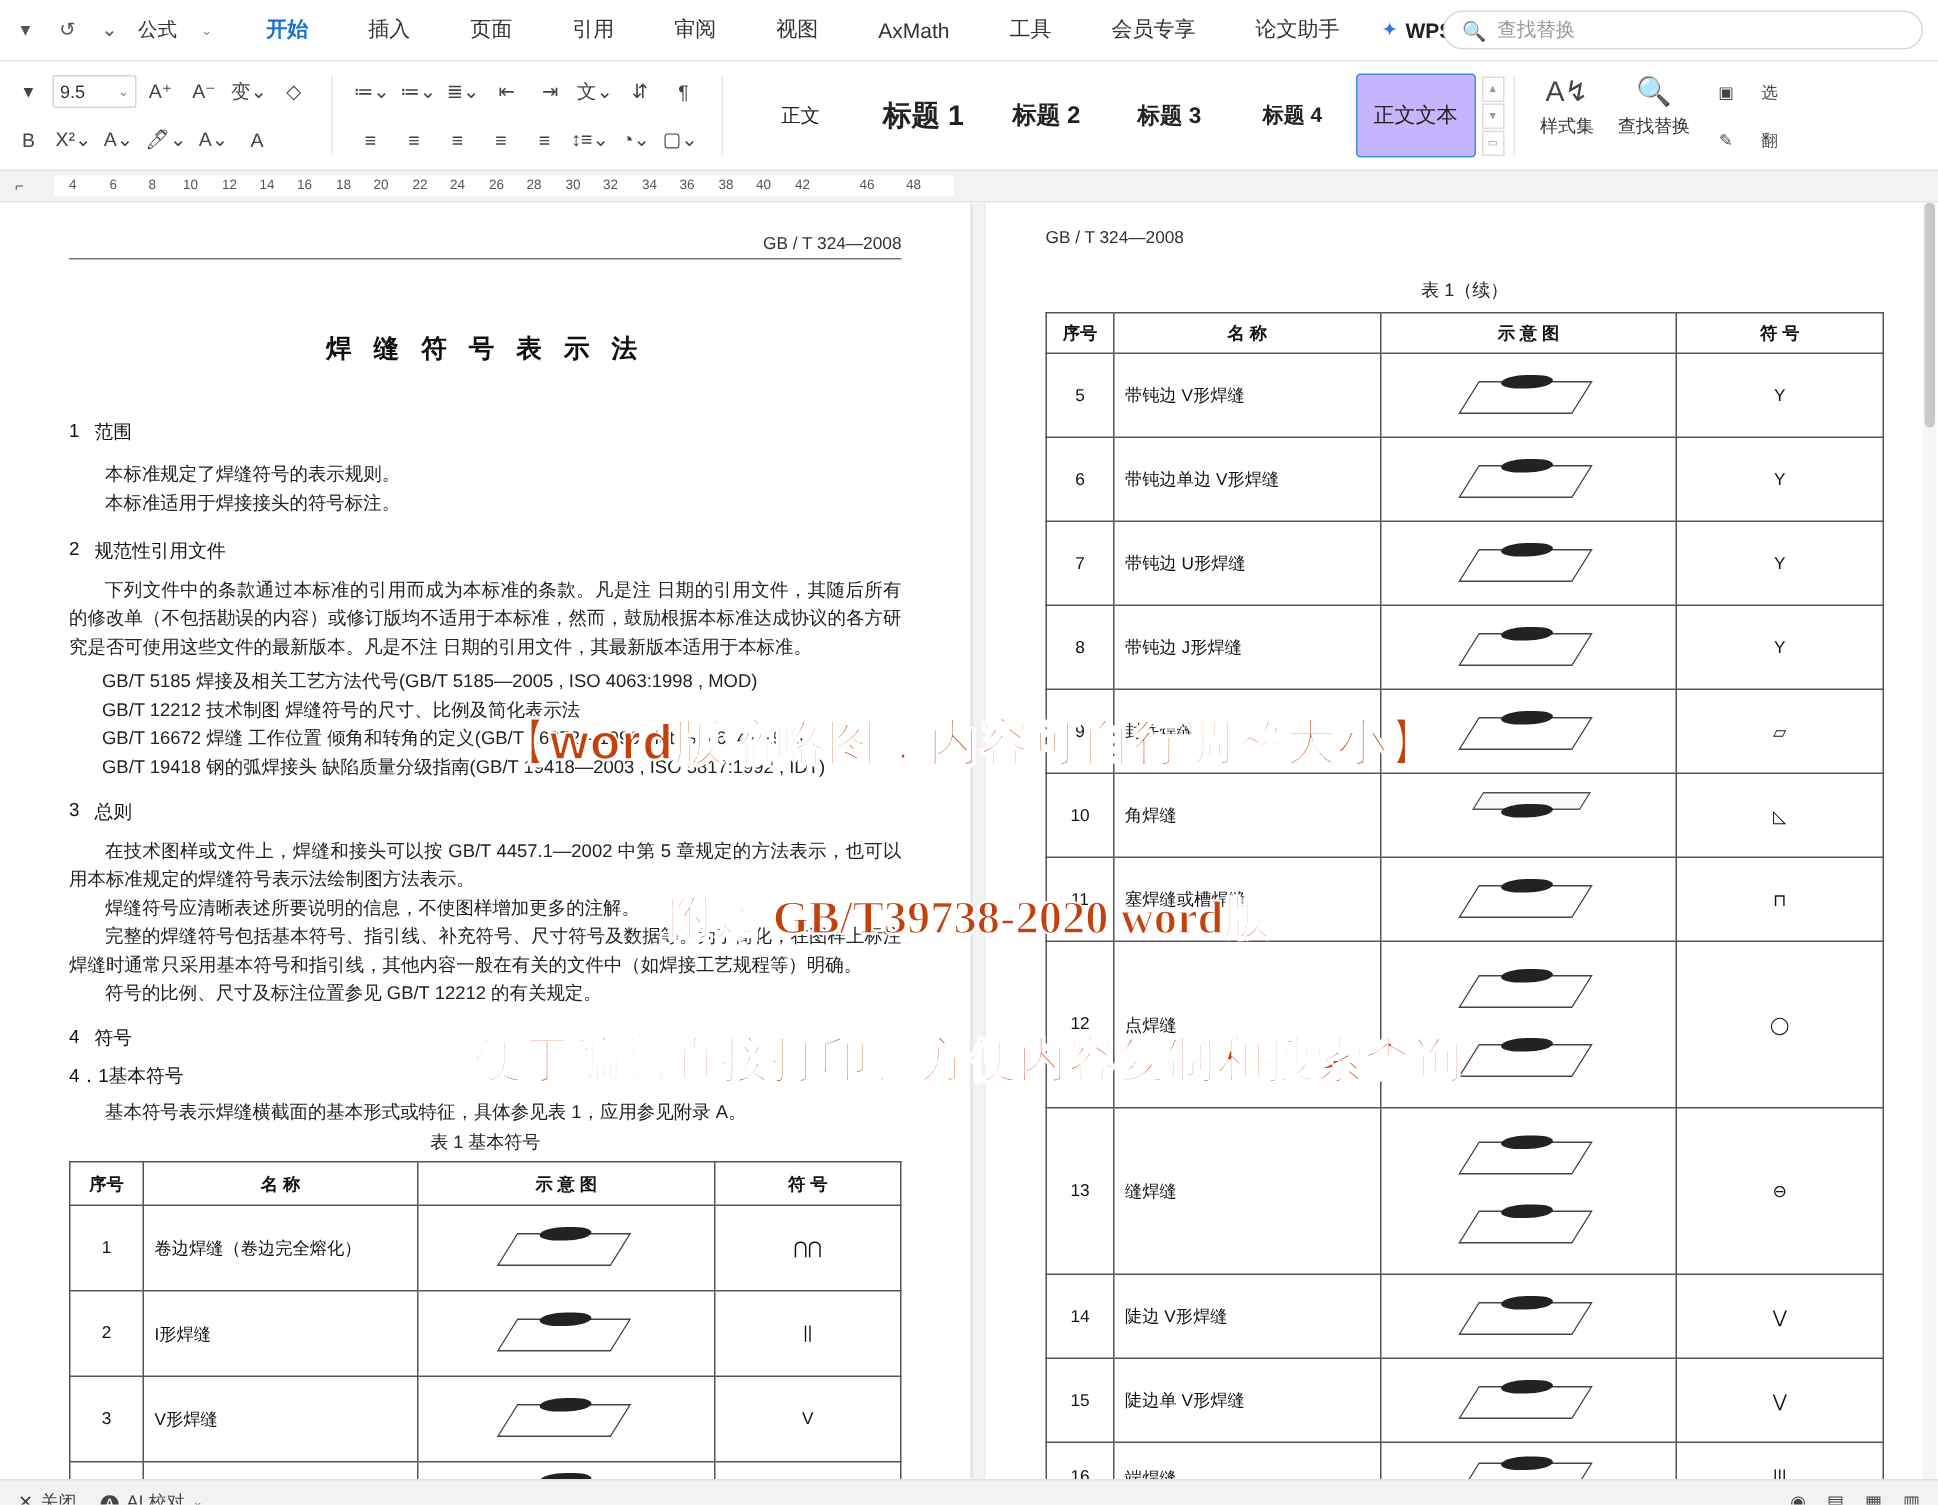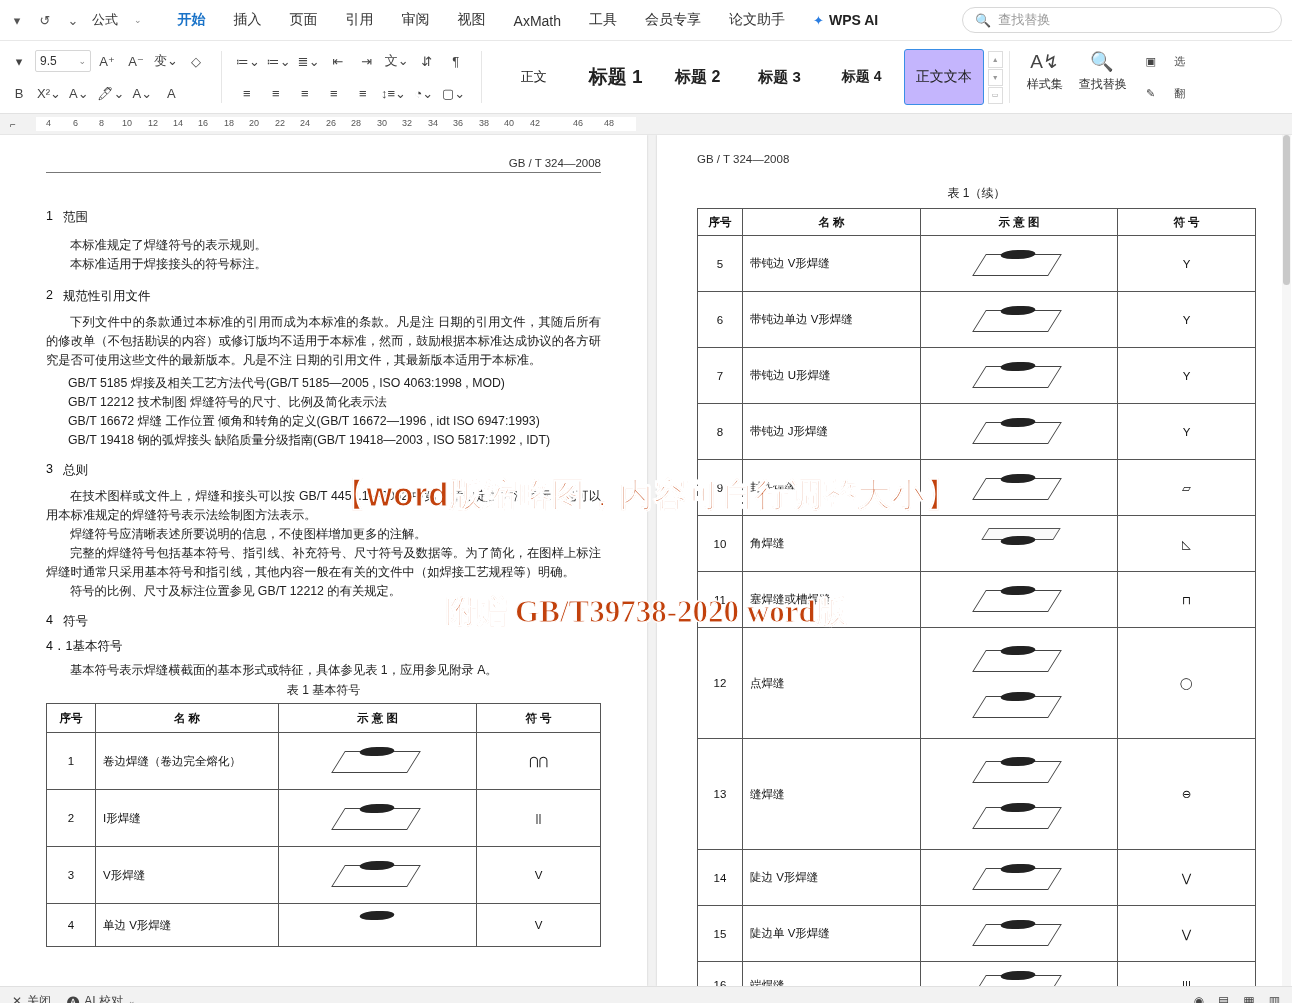--- a/index.html
+++ b/index.html
@@ -10,21 +10,21 @@
   }
   
   .topbar{
     height:40px;background:#ffffff;display:flex;align-items:center;
     border-bottom:1px solid #e8e8e8;position:relative;
   }
   .qa{display:flex;align-items:center;gap:2px;padding-left:4px;color:#444;}
   .qa .qi{width:26px;height:26px;display:flex;align-items:center;justify-content:center;border-radius:3px;font-size:13px;color:#555;}
   .formula{display:flex;align-items:center;gap:16px;margin-left:6px;font-size:13px;color:#333;}
   .caret{font-size:9px;color:#888;}
-  .menus{display:flex;align-items:flex-end;gap:0px;margin-left:22px;}
+  .menus{display:flex;align-items:center;gap:12px;margin-left:22px;}
   .menu{padding:6px 14px;font-size:14px;color:#333;border-radius:4px;cursor:default;white-space:nowrap;}
   .menu.active{color:#1a73c8;font-weight:bold;position:relative;}
   .menu.active:after{content:"";position:absolute;left:14px;right:14px;bottom:-9px;height:2px;background:#1a73c8;}
   .wpsai{display:flex;align-items:center;gap:5px;margin-left:14px;font-size:14px;color:#222;font-weight:bold;}
   .wpsai .spark{color:#2a7de1;font-size:13px;}
   .searchbox{
     position:absolute;right:10px;top:7px;width:320px;height:26px;border:1px solid #d8d8d8;border-radius:13px;
     display:flex;align-items:center;gap:7px;padding:0 12px;background:#fff;color:#999;font-size:13px;box-sizing:border-box;
   }
   
@@ -257,20 +257,21 @@
   <div class="rk" style="left:573px">46</div>
   <div class="rk" style="left:604px">48</div>
 </div>
 
 <div class="work">
 
   <div class="page page-left">
     <div style="padding:22px 46px 0 46px;">
       <div class="hdr" style="text-align:right;border-bottom:1px solid #777;padding-bottom:3px;">GB / T  324—2008</div>
 
+      <div class="doc-title" style="margin-top:48px;">焊 缝 符 号 表 示 法</div>
 
       <div style="margin-top:36px;display:flex;gap:10px;">
         <span class="sect">1</span>
         <span class="sect">范围</span>
       </div>
       <div class="p" style="margin-top:10px;text-indent:24px;">本标准规定了焊缝符号的表示规则。</div>
       <div class="p" style="text-indent:24px;">本标准适用于焊接接头的符号标注。</div>
 
       <div style="margin-top:14px;display:flex;gap:10px;">
         <span class="sect">2</span>
@@ -517,20 +518,21 @@
       </tbody>
         </table>
     </div>
     <div class="vsb">
         <i></i>
       </div>
   </div>
 
   <div class="wm wm1">【word版缩略图，内容可自行调整大小】</div>
   <div class="wm wm2">附赠 GB/T39738-2020 word版</div>
+  <div class="wm wm3">便于编辑直接打印、方便内容复制和搜索查询</div>
 </div>
 
 <div class="status">
   <div class="stleft">
     <div class="chip">
       <span>✕</span>
       <span>关闭</span>
     </div>
     <div class="chip">
       <span>🅐</span>

